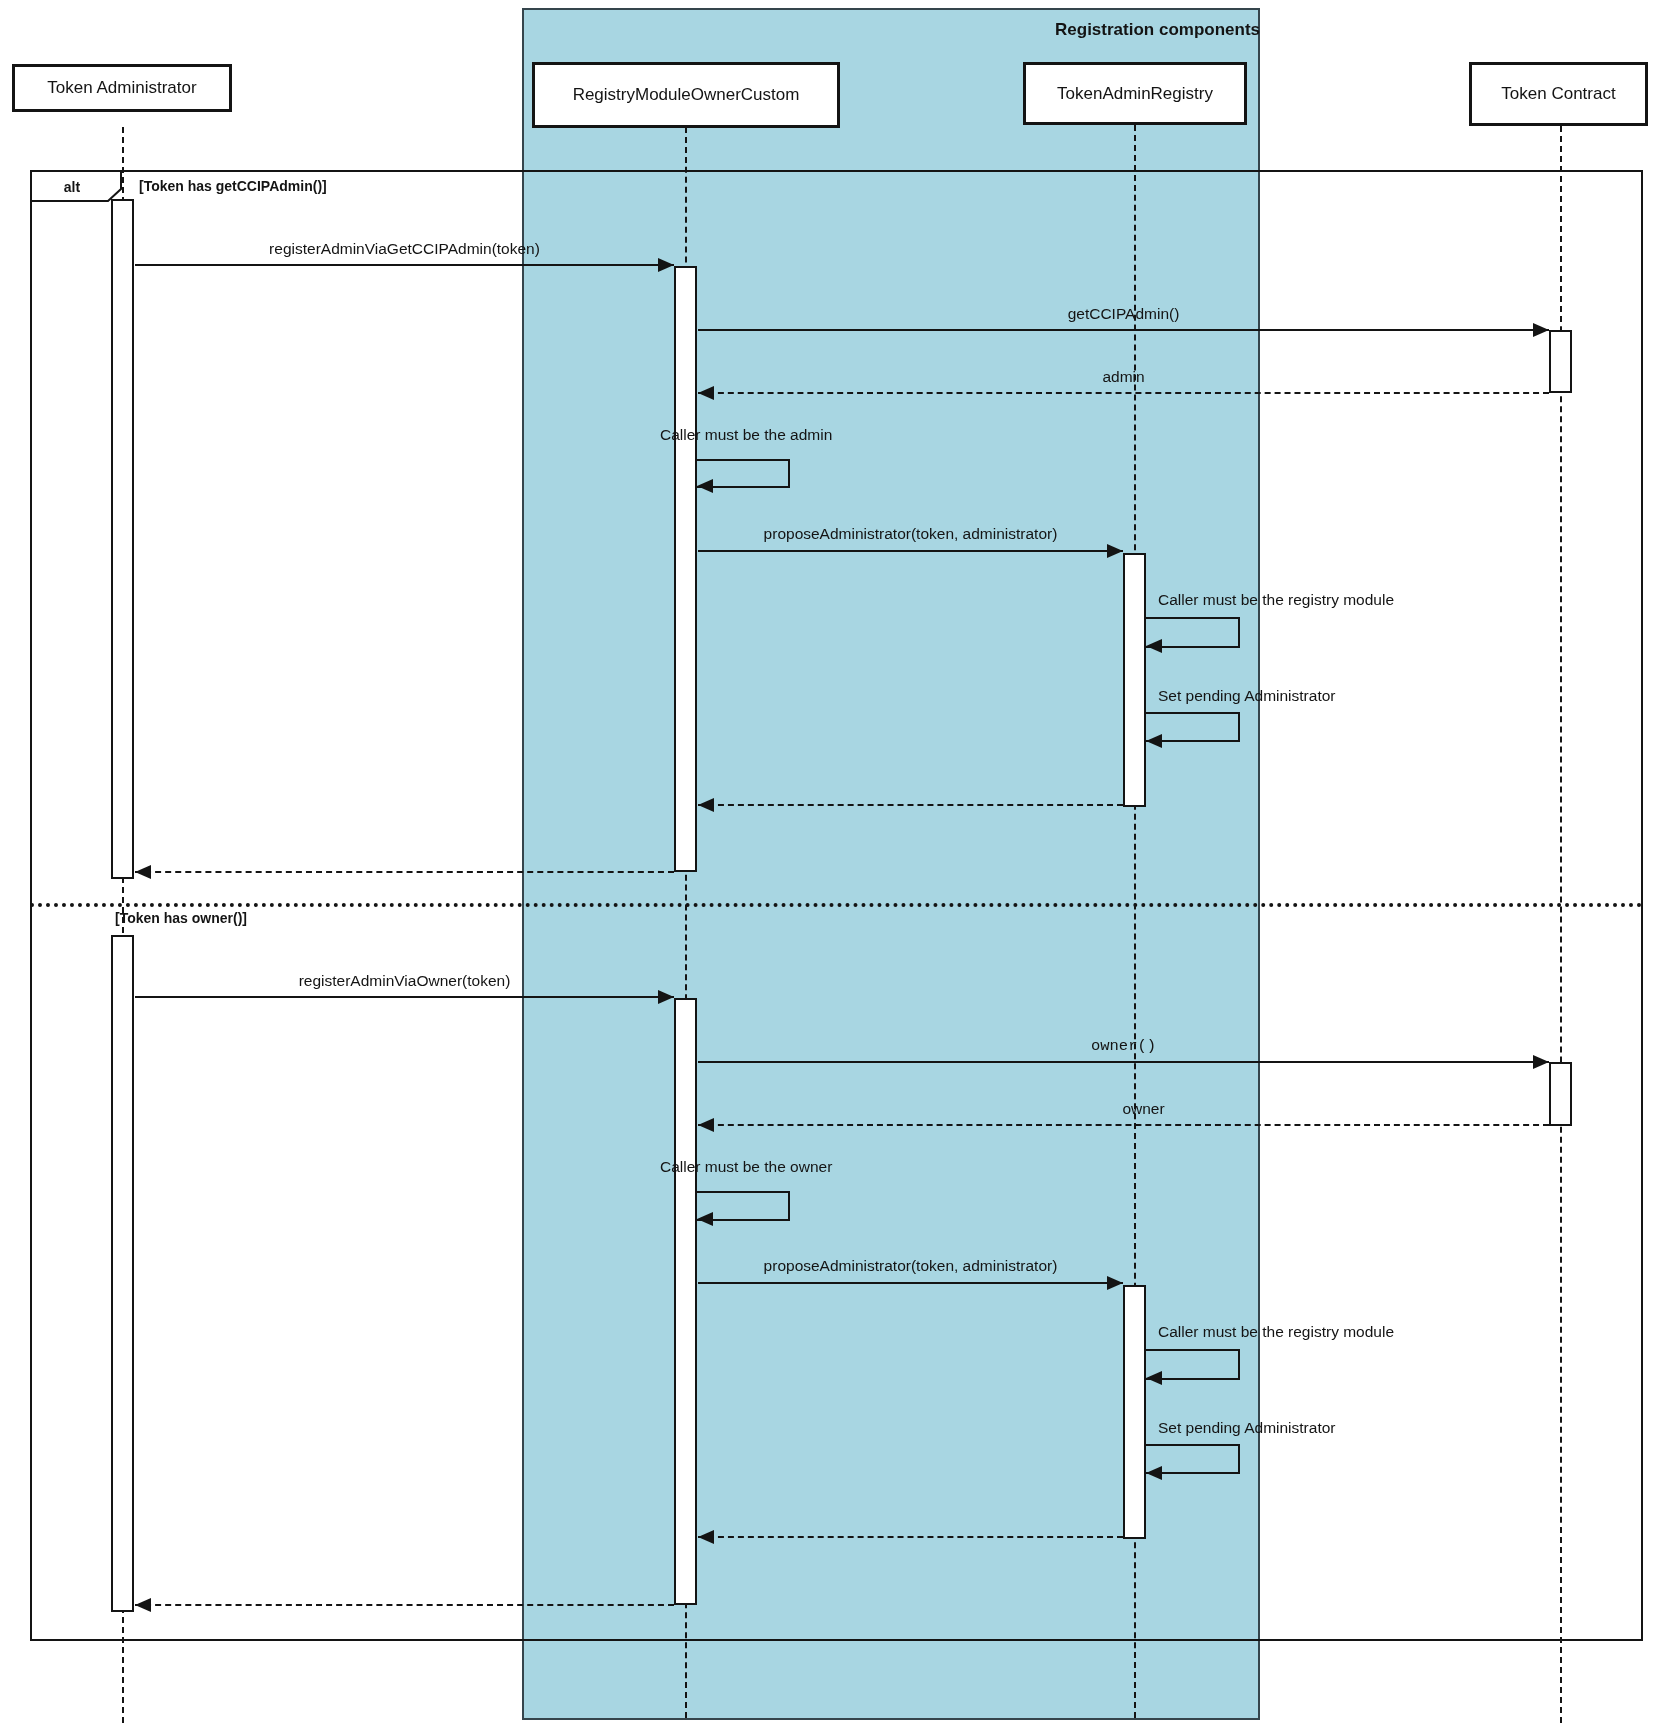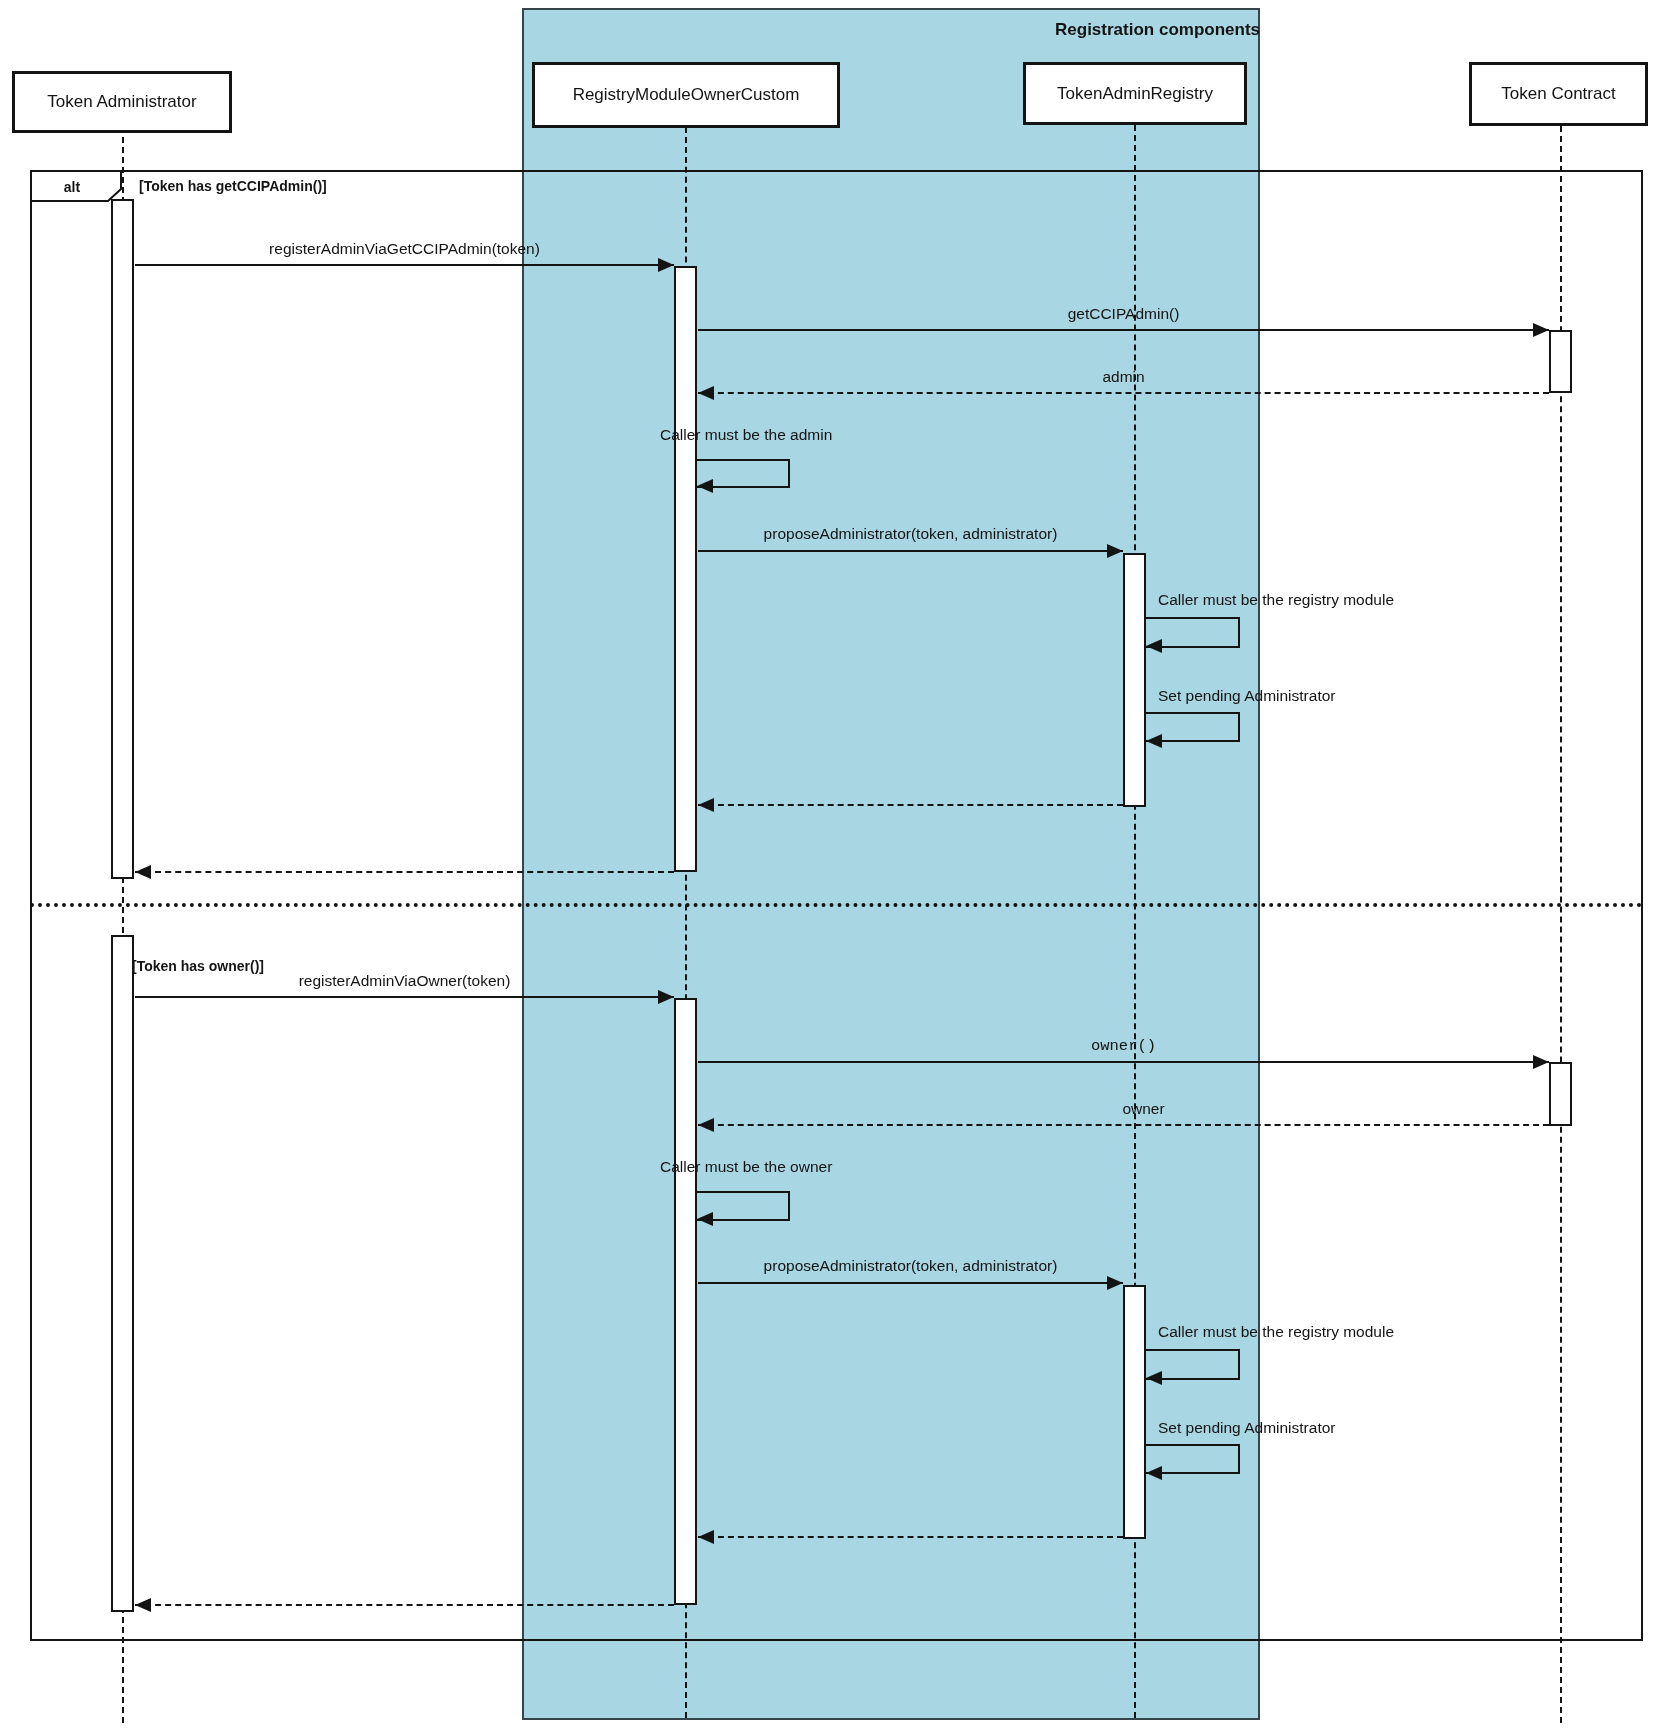--- a/index.html
+++ b/index.html
@@ -53,23 +53,23 @@
   <div class="lifeline" style="left:1134px;top:125px;height:1593px;"></div>
   <div class="lifeline" style="left:1560px;top:126px;height:1597px;"></div>
 
   <div class="alt-frame"></div>
   <div class="divider"></div>
   <svg class="alt-pentagon" width="92" height="32">
     <polygon points="1,1 91,1 91,19 78,31 1,31" fill="#ffffff" stroke="#141414" stroke-width="2"></polygon>
     <text x="42" y="22" text-anchor="middle" font-size="14" font-weight="bold" fill="#141414">alt</text>
   </svg>
   <div class="guard" style="left:139px;top:178px;">[Token has getCCIPAdmin()]</div>
-  <div class="guard" style="left:132px;top:910px;margin-top:48px;">[Token has owner()]</div>
+  <div class="guard" style="left:115px;top:910px;">[Token has owner()]</div>
 
-  <div class="pbox" style="left:12px;top:71px;width:220px;height:62px;">Token Administrator</div>
+  <div class="pbox" style="left:12px;top:64px;width:220px;height:48px;">Token Administrator</div>
   <div class="pbox" style="left:532px;top:62px;width:308px;height:66px;">RegistryModuleOwnerCustom</div>
   <div class="pbox" style="left:1023px;top:62px;width:224px;height:63px;">TokenAdminRegistry</div>
   <div class="pbox" style="left:1469px;top:62px;width:179px;height:64px;">Token Contract</div>
 
   <div class="bar" style="left:111px;top:199px;height:680px;"></div>
   <div class="bar" style="left:111px;top:935px;height:677px;"></div>
   <div class="bar" style="left:674px;top:266px;height:606px;"></div>
   <div class="bar" style="left:674px;top:998px;height:607px;"></div>
   <div class="bar" style="left:1123px;top:553px;height:254px;"></div>
   <div class="bar" style="left:1123px;top:1285px;height:254px;"></div>

